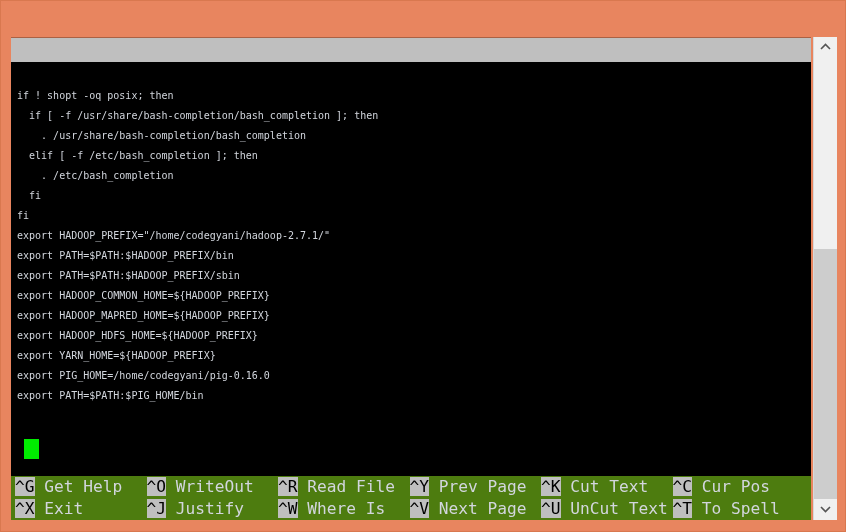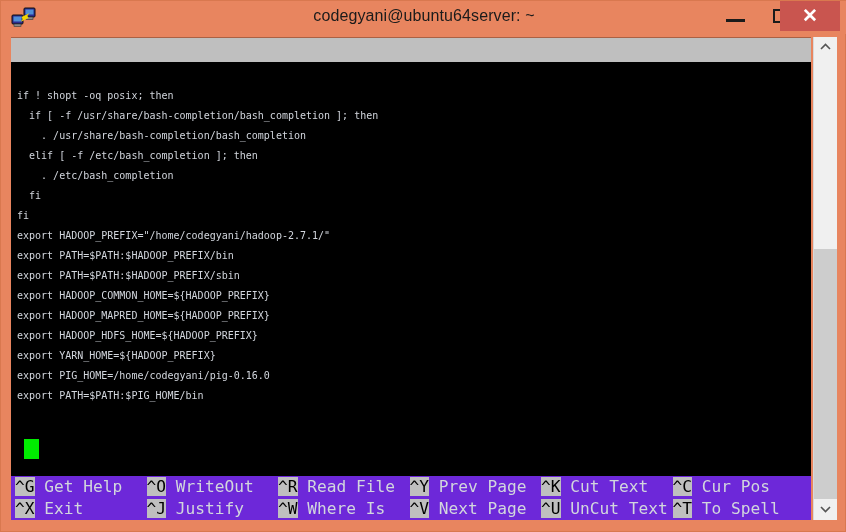--- a/index.html
+++ b/index.html
@@ -162,21 +162,21 @@
   .shortcut-bar {
     position: absolute;
     left: 0;
     bottom: 0;
     width: 800px;
     height: 44px;
     font-family: "DejaVu Sans Mono", monospace;
     font-size: 16.2px;
     line-height: 22px;
     color: #d2d6dd;
-    background: #6d28d9;
+    background: #4d7c0f;
   }
   .shortcut-row {
     position: relative;
     height: 22px;
     white-space: pre;
   }
   .sc-item {
     position: absolute;
     top: 0;
     white-space: pre;
@@ -225,44 +225,20 @@
     height: 257px;
     background: #cdcdcd;
   }
 </style>
 </head>
 <body>
 
 <div id="app">
   <div class="window-frame">
 
-    <div class="title-bar">
-      <div class="win-icon">
-        <svg width="26" height="24" viewBox="0 0 26 24">
-          <rect x="1" y="9" width="11" height="9" rx="1" fill="#2b2b8f" stroke="#111" stroke-width="1"></rect>
-          <rect x="2.5" y="10.5" width="8" height="5" fill="#4f8fd6"></rect>
-          <rect x="3" y="18" width="7" height="2.5" fill="#8a8a8a" stroke="#333" stroke-width="0.6"></rect>
-          <rect x="13" y="2" width="11" height="9" rx="1" fill="#2b2b8f" stroke="#111" stroke-width="1"></rect>
-          <rect x="14.5" y="3.5" width="8" height="5" fill="#4f8fd6"></rect>
-          <rect x="15" y="11" width="7" height="2.5" fill="#8a8a8a" stroke="#333" stroke-width="0.6"></rect>
-          <path d="M11 12 L15 10 L13 13 L17 11" stroke="#f2d600" stroke-width="2.2" fill="none" stroke-linejoin="miter"></path>
-        </svg>
-      </div>
-      <div class="title-text">codegyani@ubuntu64server: ~</div>
-
-      <div class="win-btn btn-min">
-        <span class="glyph-min"></span>
-      </div>
-      <div class="win-btn btn-max">
-        <span class="glyph-max"></span>
-      </div>
-      <div class="win-btn btn-close">
-        <span class="glyph-close">✕</span>
-      </div>
-    </div>
 
     <div class="terminal">
 
       <div class="nano-header">
         <span class="hdr-version">GNU nano 2.2.6</span><span class="hdr-spacer">          </span><span class="hdr-file">File: /home/codegyani/.bashrc</span>
       </div>
 
       <div class="nano-body" id="nano-body"><div class="line"></div><div class="line">if ! shopt -oq posix; then</div><div class="line">  if [ -f /usr/share/bash-completion/bash_completion ]; then</div><div class="line">    . /usr/share/bash-completion/bash_completion</div><div class="line">  elif [ -f /etc/bash_completion ]; then</div><div class="line">    . /etc/bash_completion</div><div class="line">  fi</div><div class="line">fi</div><div class="line">export HADOOP_PREFIX="/home/codegyani/hadoop-2.7.1/"</div><div class="line">export PATH=$PATH:$HADOOP_PREFIX/bin</div><div class="line">export PATH=$PATH:$HADOOP_PREFIX/sbin</div><div class="line">export HADOOP_COMMON_HOME=${HADOOP_PREFIX}</div><div class="line">export HADOOP_MAPRED_HOME=${HADOOP_PREFIX}</div><div class="line">export HADOOP_HDFS_HOME=${HADOOP_PREFIX}</div><div class="line">export YARN_HOME=${HADOOP_PREFIX}</div><div class="line">export PIG_HOME=/home/codegyani/pig-0.16.0</div><div class="line">export PATH=$PATH:$PIG_HOME/bin</div><div class="line"></div><div class="line"></div><div class="line"></div><div class="line"></div><div class="line"></div></div>
 
       <div class="cursor-block"></div>

